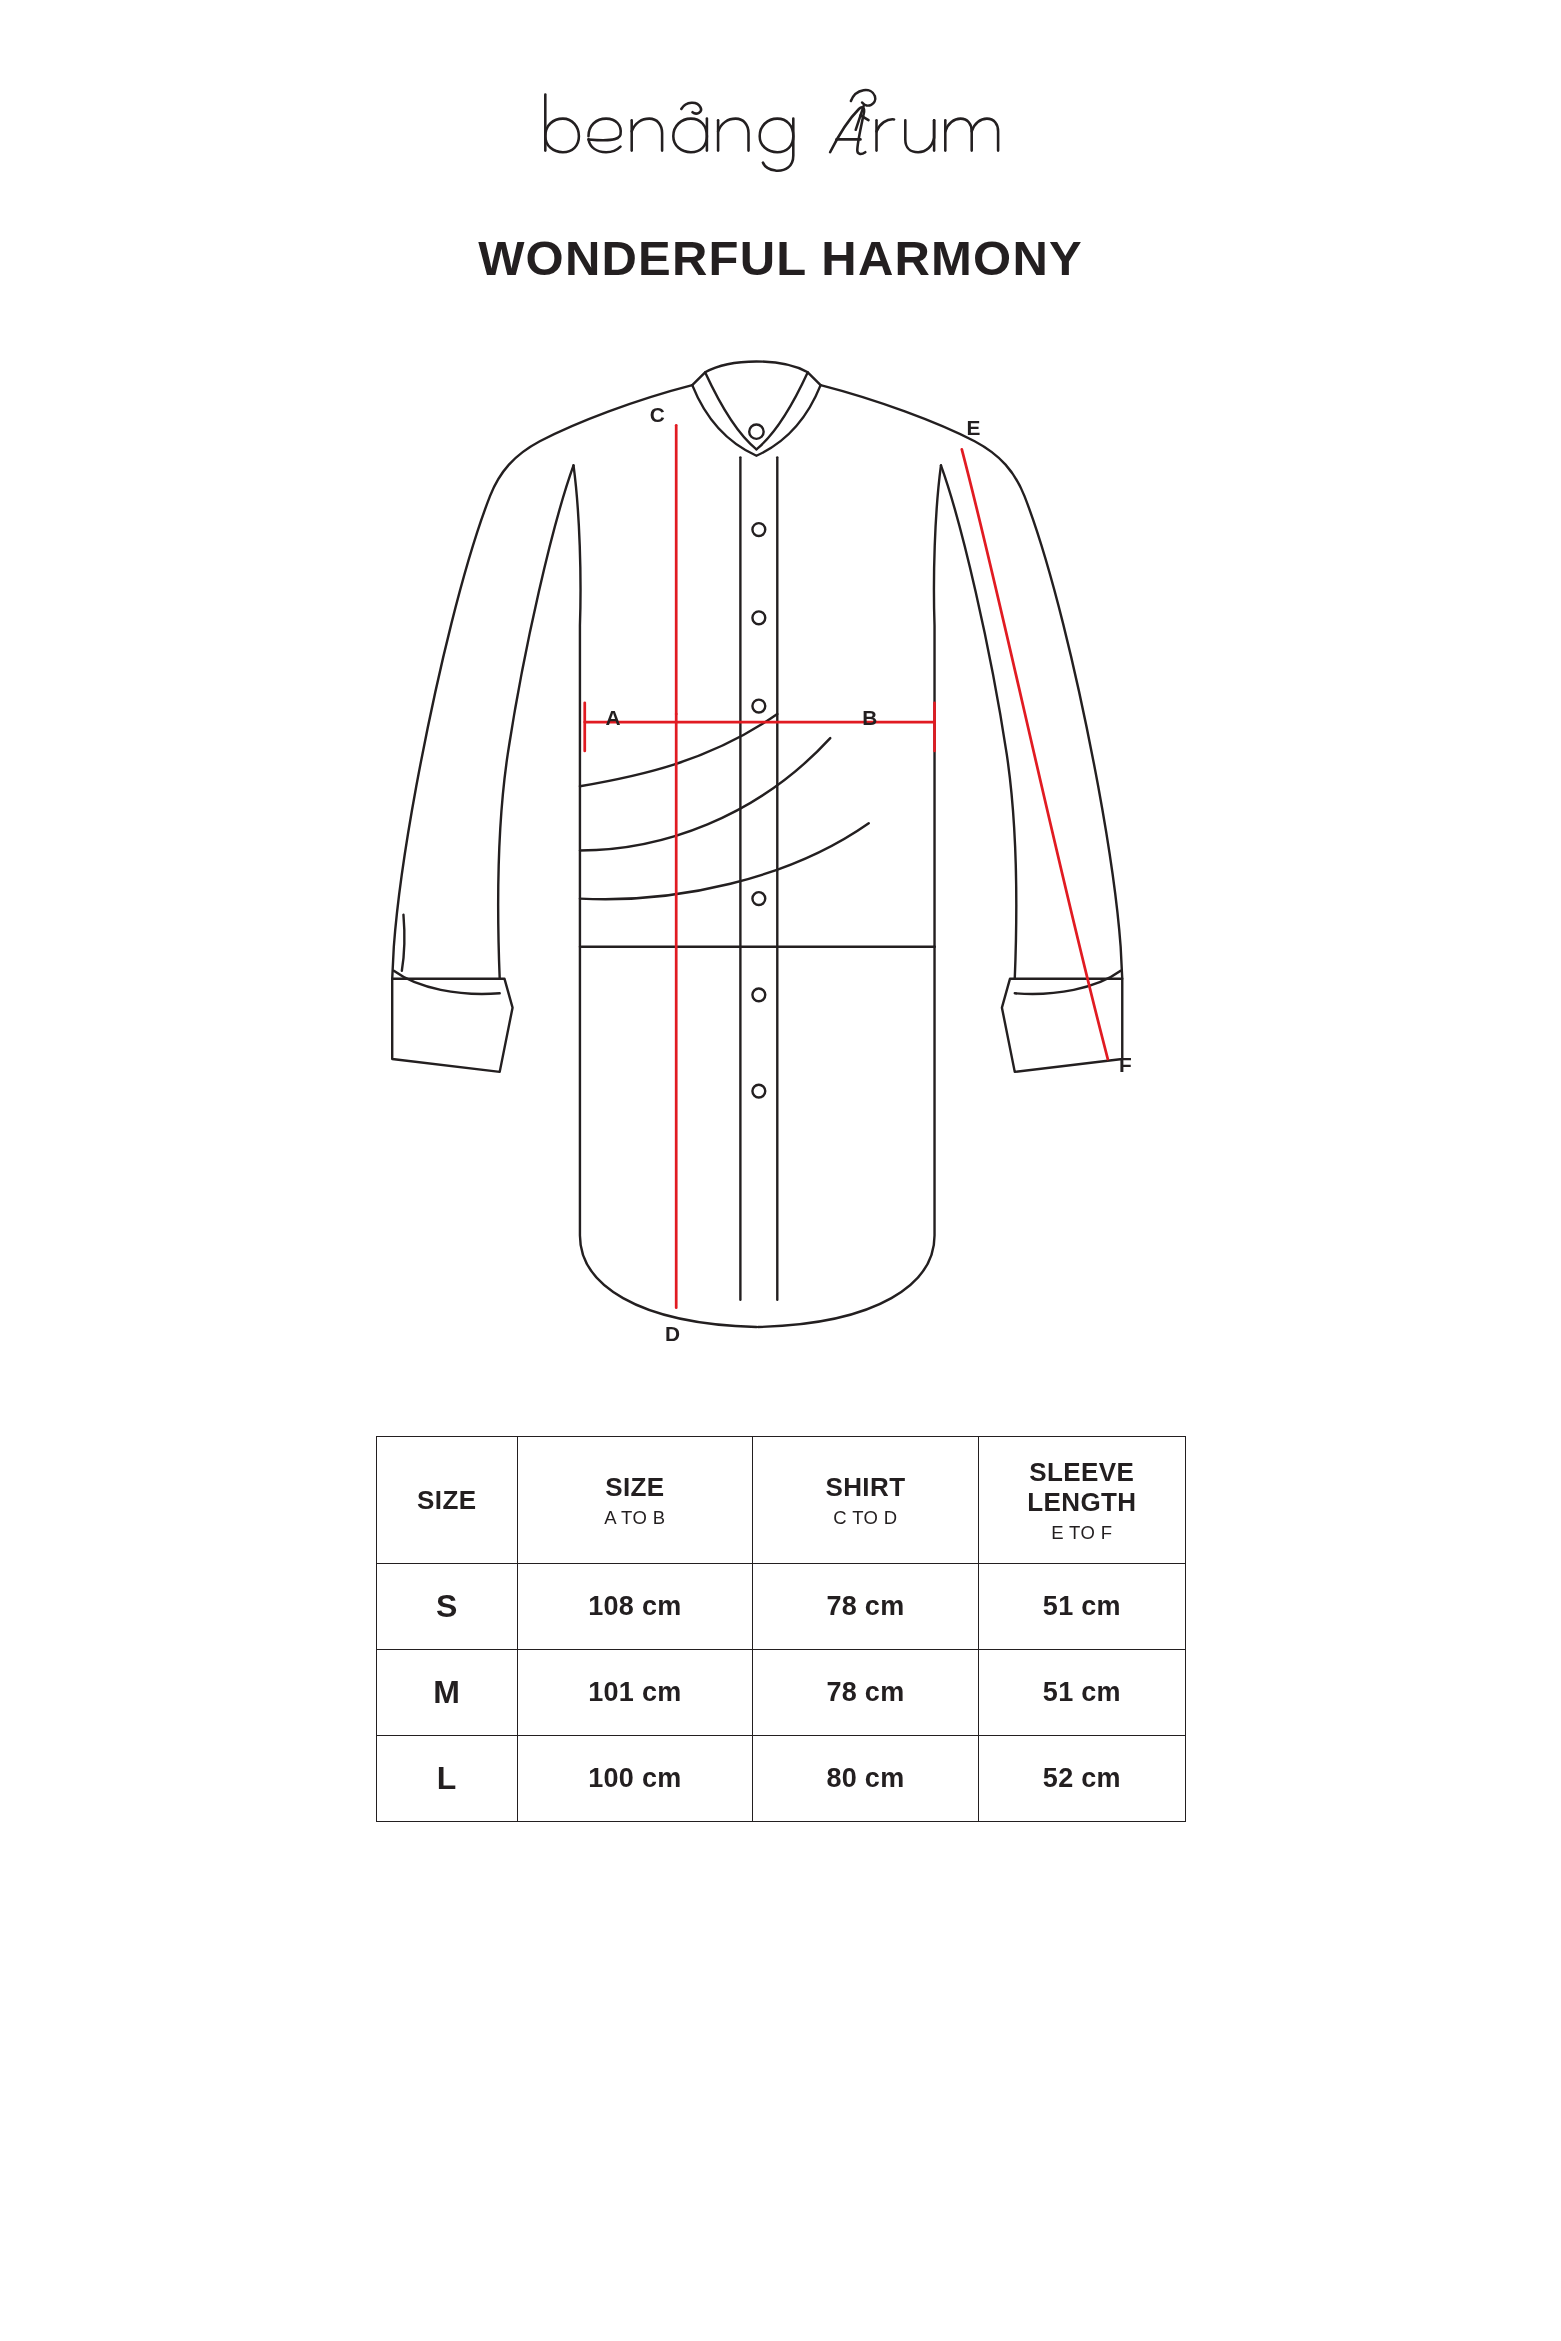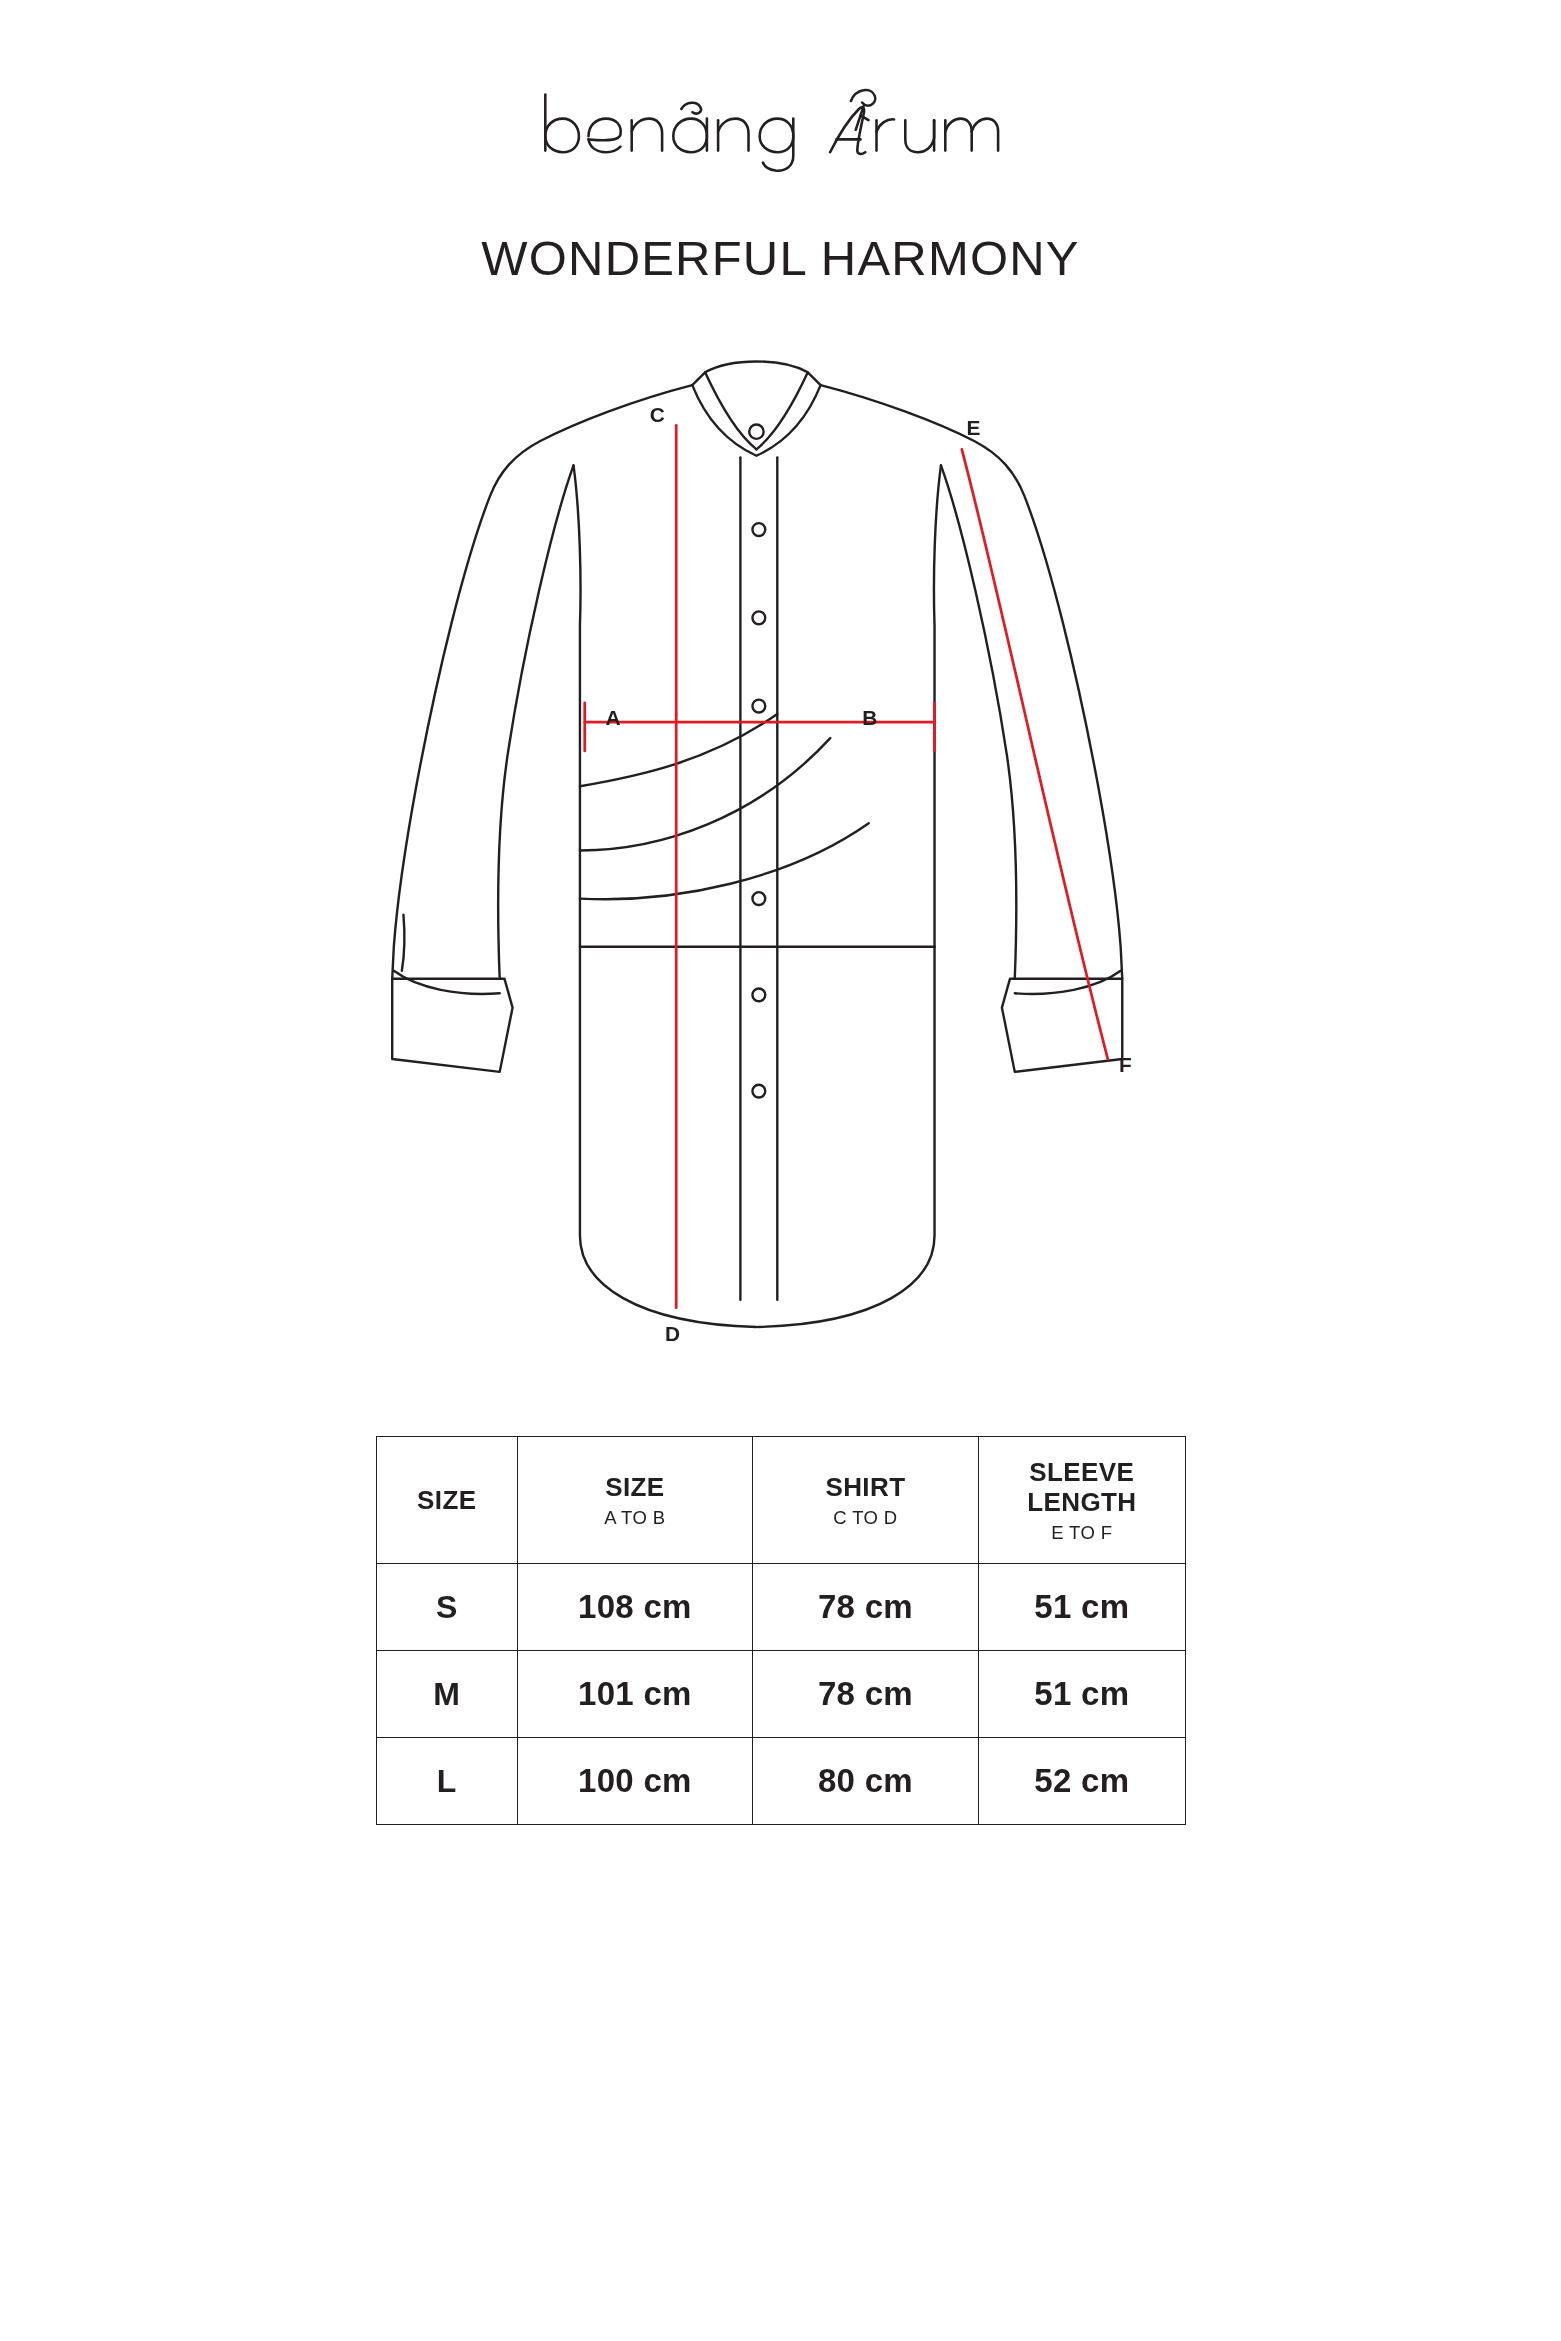--- a/index.html
+++ b/index.html
@@ -31,21 +31,21 @@
     display: flex;
     align-items: center;
     justify-content: center;
   }
   .brand svg { display: block; }
 
   
   .title {
     margin-top: 56px;
     text-align: center;
-    font-weight: normal;
+    font-weight: bold;
     font-size: 49px;
     letter-spacing: 1.2px;
     line-height: 1.22;
     color: #231f20;
   }
   .title .line { display: block; }
 
   
   .illustration {
     margin-top: 48px;
@@ -84,21 +84,21 @@
   }
   .th-sub {
     display: block;
     font-size: 18.5px;
     font-weight: normal;
     letter-spacing: 0.4px;
     margin-top: 4.8px;
   }
   table.size-table tbody td {
     padding: 24px 3.2px;
-    font-size: 33px;
+    font-size: 27px;
     font-weight: bold;
     letter-spacing: 0.3px;
   }
   table.size-table tbody td.size-col {
     font-size: 32px;
   }
   col.c1 { width: 17.5%; }
   col.c2 { width: 29%; }
   col.c3 { width: 28%; }
   col.c4 { width: 25.5%; }

